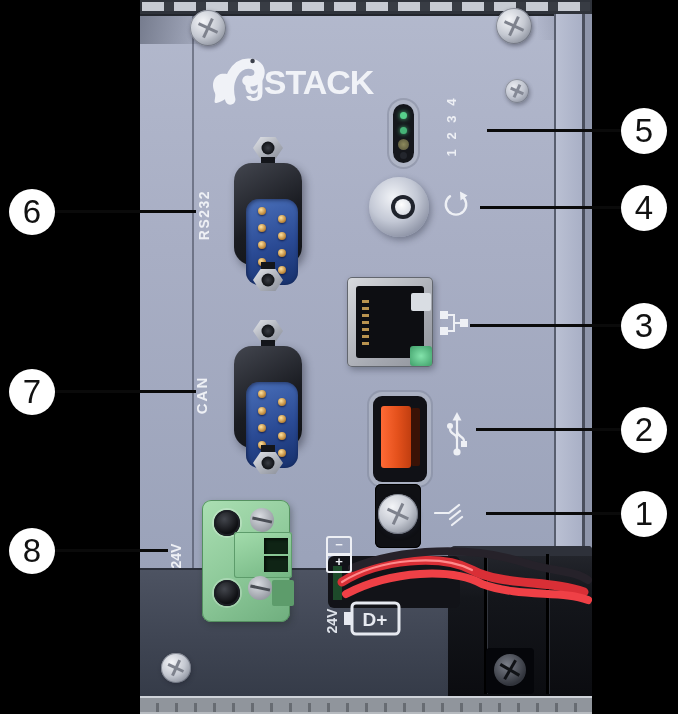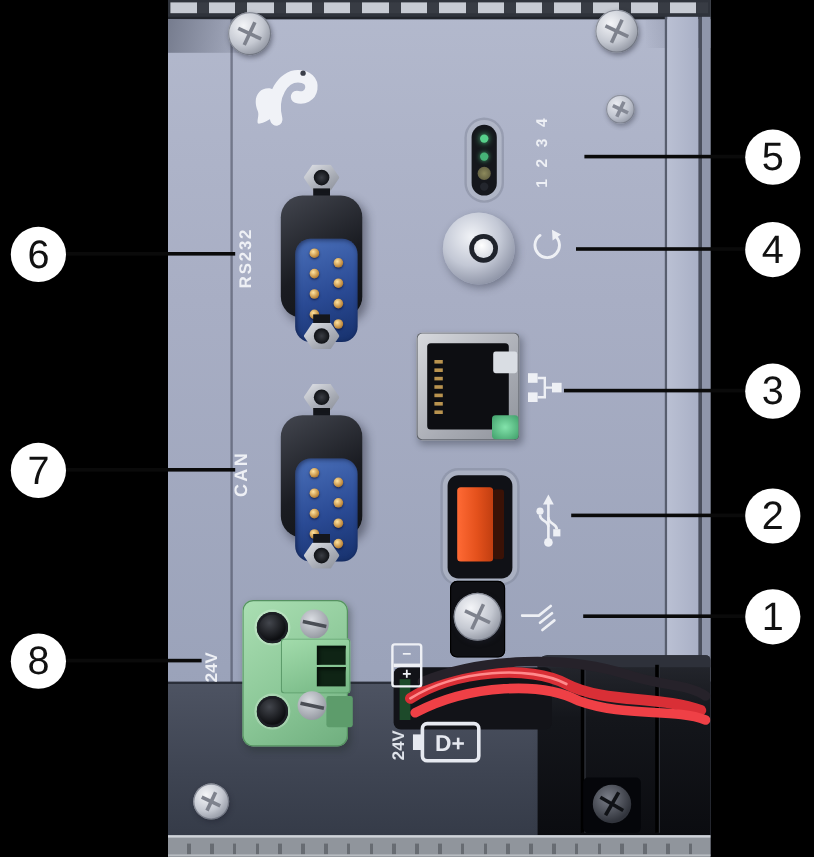--- a/index.html
+++ b/index.html
@@ -193,20 +193,21 @@
     <div class="screw abs" style="left:50px;top:10px;width:36px;height:36px;"></div>
     <div class="screw abs" style="left:356px;top:8px;width:36px;height:36px;"></div>
     <div class="screw abs" style="left:365px;top:79px;width:24px;height:24px;opacity:.85;"></div>
     <div class="screw abs" style="left:21px;top:653px;width:30px;height:30px;"></div>
 
     <svg class="abs" style="left:68px;top:52px;" width="60" height="54" viewBox="0 0 70 60">
       <path d="M8,46 C2,32 10,22 21,24 C30,26 32,35 28,44 C25,51 18,56 10,58 C5,59 10,51 8,46 Z" fill="#f0f2f7"></path>
       <path d="M26,54 C20,30 33,12 47,12 C56,12 61,17 60,24 C59,31 52,34 46,32" fill="none" stroke="#f0f2f7" stroke-width="12" stroke-linecap="round"></path>
       <circle cx="52" cy="9" r="2.6" fill="#3b3f4a"></circle>
     </svg>
+    <div id="logo-text" class="abs">gSTACK</div>
 
     <div id="led-pill" class="abs">
       <div id="led1" class="led abs"></div>
       <div id="led2" class="led abs"></div>
       <div id="led3" class="led abs"></div>
       <div id="led4" class="led abs"></div>
     </div>
     <div id="led-label" class="vlabel abs">1 2 3 4</div>
 
     <div id="btn-disc" class="abs"></div>

